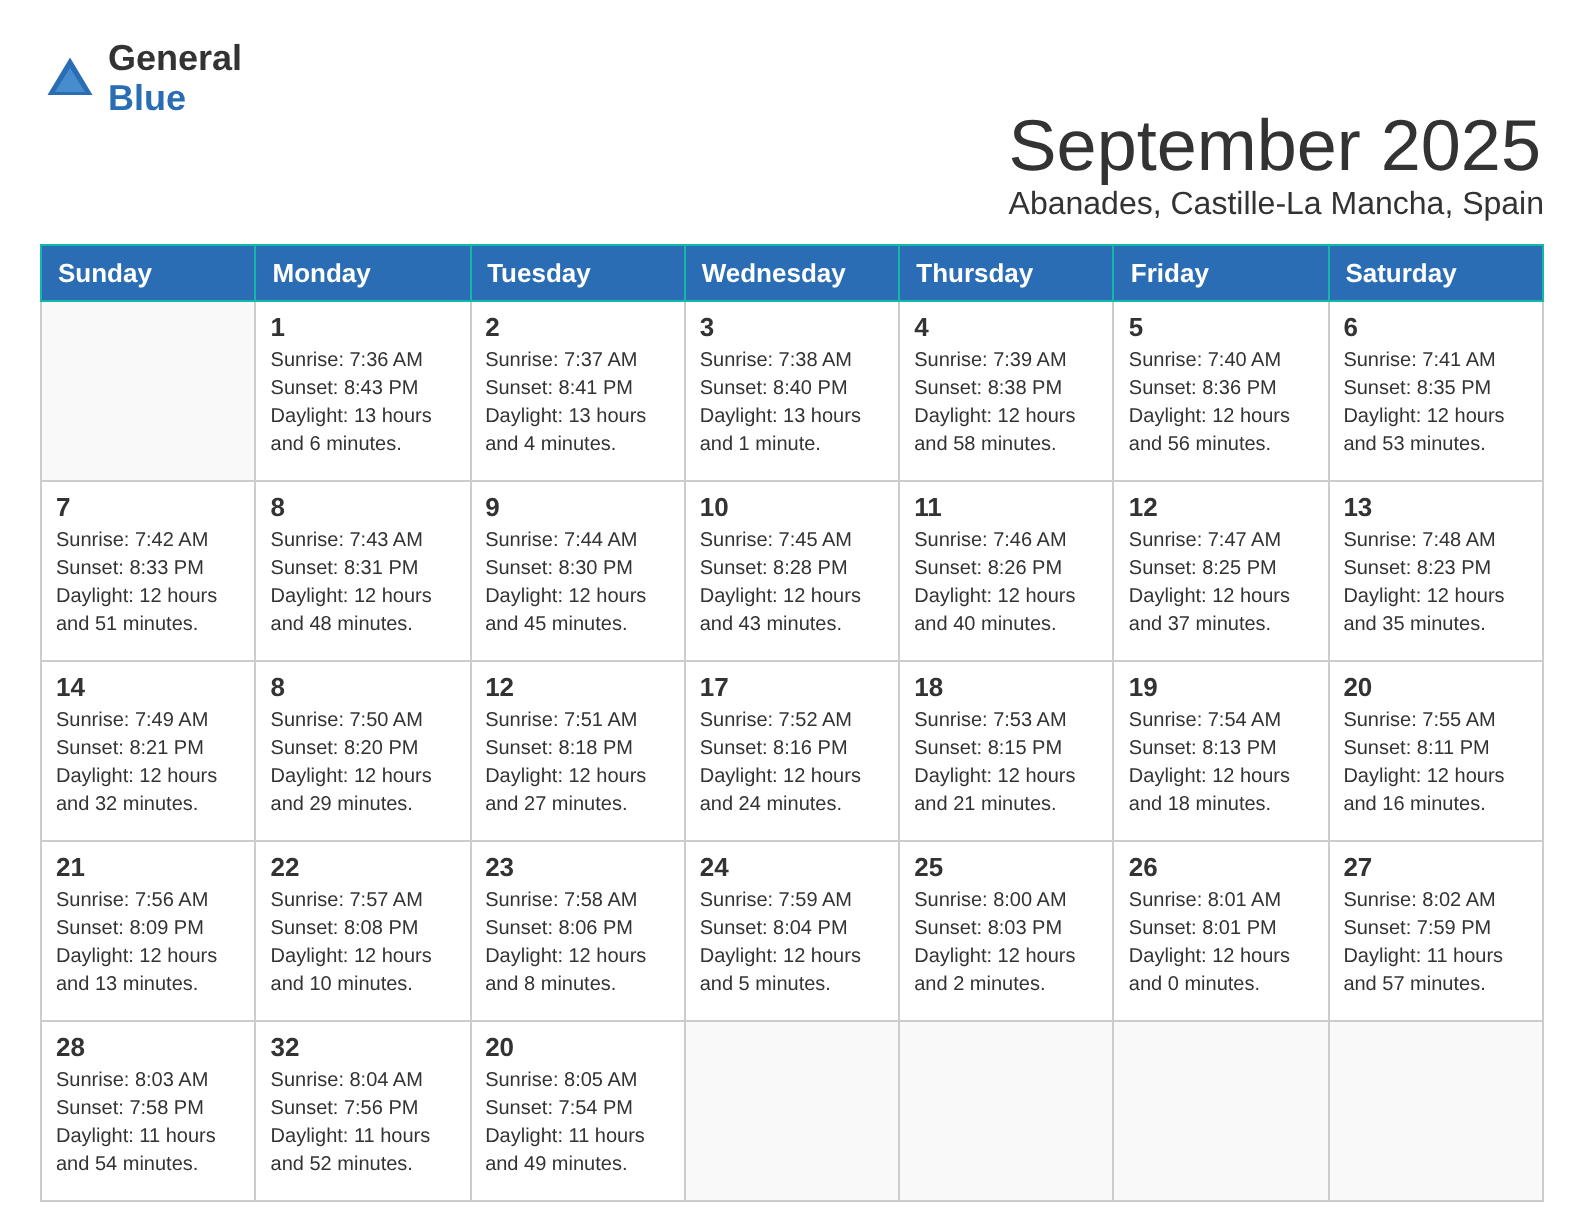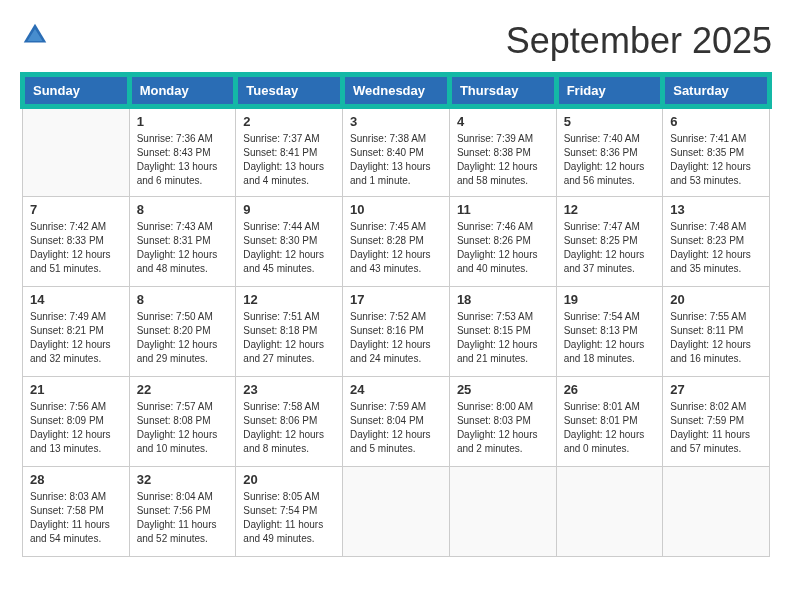--- a/index.html
+++ b/index.html
@@ -35,20 +35,21 @@
       font-size: 18px;
       font-weight: bold;
       color: #2a6db5;
     }
     .logo-icon {
       width: 30px;
       height: 30px;
     }
     .title-section {
       text-align: left;
+      margin-top: 32px;
     }
     .month-title {
       font-size: 36px;
       font-weight: normal;
       color: #333;
     }
     .location-title {
       font-size: 16px;
       color: #333;
     }
@@ -56,21 +57,21 @@
       width: 100%;
       border-collapse: collapse;
       border: 1px solid #ccc;
     }
     .calendar th {
       background: #2a6db5;
       color: #fff;
       text-align: left;
       padding: 6px 8px;
       font-size: 13px;
-      border: 5px solid #14b8a6;
+      border: 1px solid #14b8a6;
     }
     .calendar td {
       vertical-align: top;
       padding: 5px 7px;
       border: 1px solid #ccc;
       width: 107px;
       min-height: 80px;
       font-size: 11px;
       color: #333;
     }
@@ -94,23 +95,28 @@
   </style>
 </head>
 <body>
 
 <div class="header">
   <div class="logo">
     <svg class="logo-icon" viewBox="0 0 40 40">
       <polygon points="20,5 35,30 5,30" fill="#2a6db5"></polygon>
       <polygon points="20,12 30,28 10,28" fill="#5ba3e0" opacity="0.6"></polygon>
     </svg>
+    <div class="logo-text">
+      <span class="logo-general">General</span>
+      <span class="logo-blue">Blue</span>
+    </div>
   </div>
   <div class="title-section">
     <div class="month-title">September 2025</div>
+    <div class="location-title">Abanades, Castille-La Mancha, Spain</div>
   </div>
 </div>
 
 <table class="calendar">
   <thead>
     <tr>
       <th>Sunday</th>
       <th>Monday</th>
       <th>Tuesday</th>
       <th>Wednesday</th>

